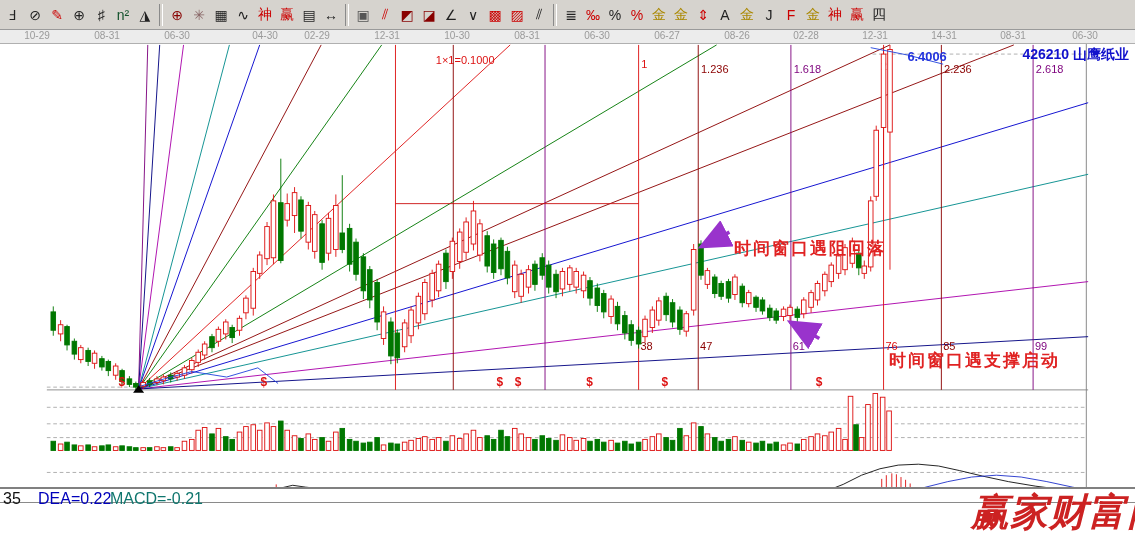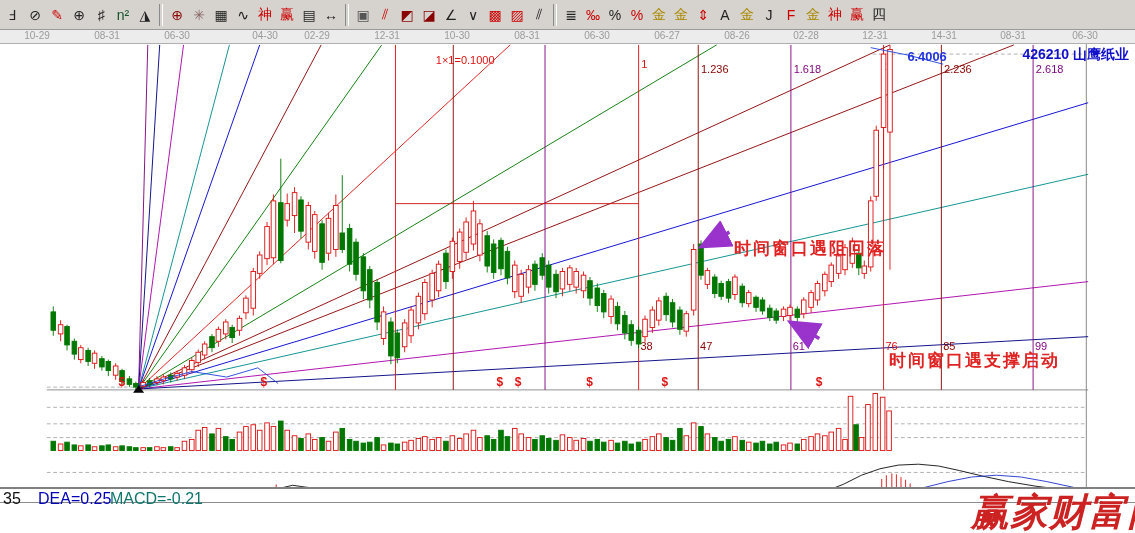--- a/index.html
+++ b/index.html
@@ -567,19 +567,19 @@
       </g>
     </svg>
 
   <div class="stock-title">426210 山鹰纸业</div>
 
   <div class="annot" id="annot-res" style="left: 734px; top: 237px;">时间窗口遇阻回落</div>
   <div class="annot" id="annot-sup" style="left: 845px; top: 349px; padding-left: 44px;">时间窗口遇支撑启动</div>
 
   <div class="ind-row">
     <span class="ind-left">35</span>
-    <span class="ind-dea" style="color: rgb(0, 0, 187);">DEA=0.25</span>
+    <span class="ind-dea" style="color: rgb(0, 0, 187);">DEA=0.22</span>
     <span class="ind-macd" style="color: #0f766e;">MACD=-0.21</span>
   </div>
 
   <div class="watermark">赢家财富网</div>
 
 </div>
 
 </body></html>

